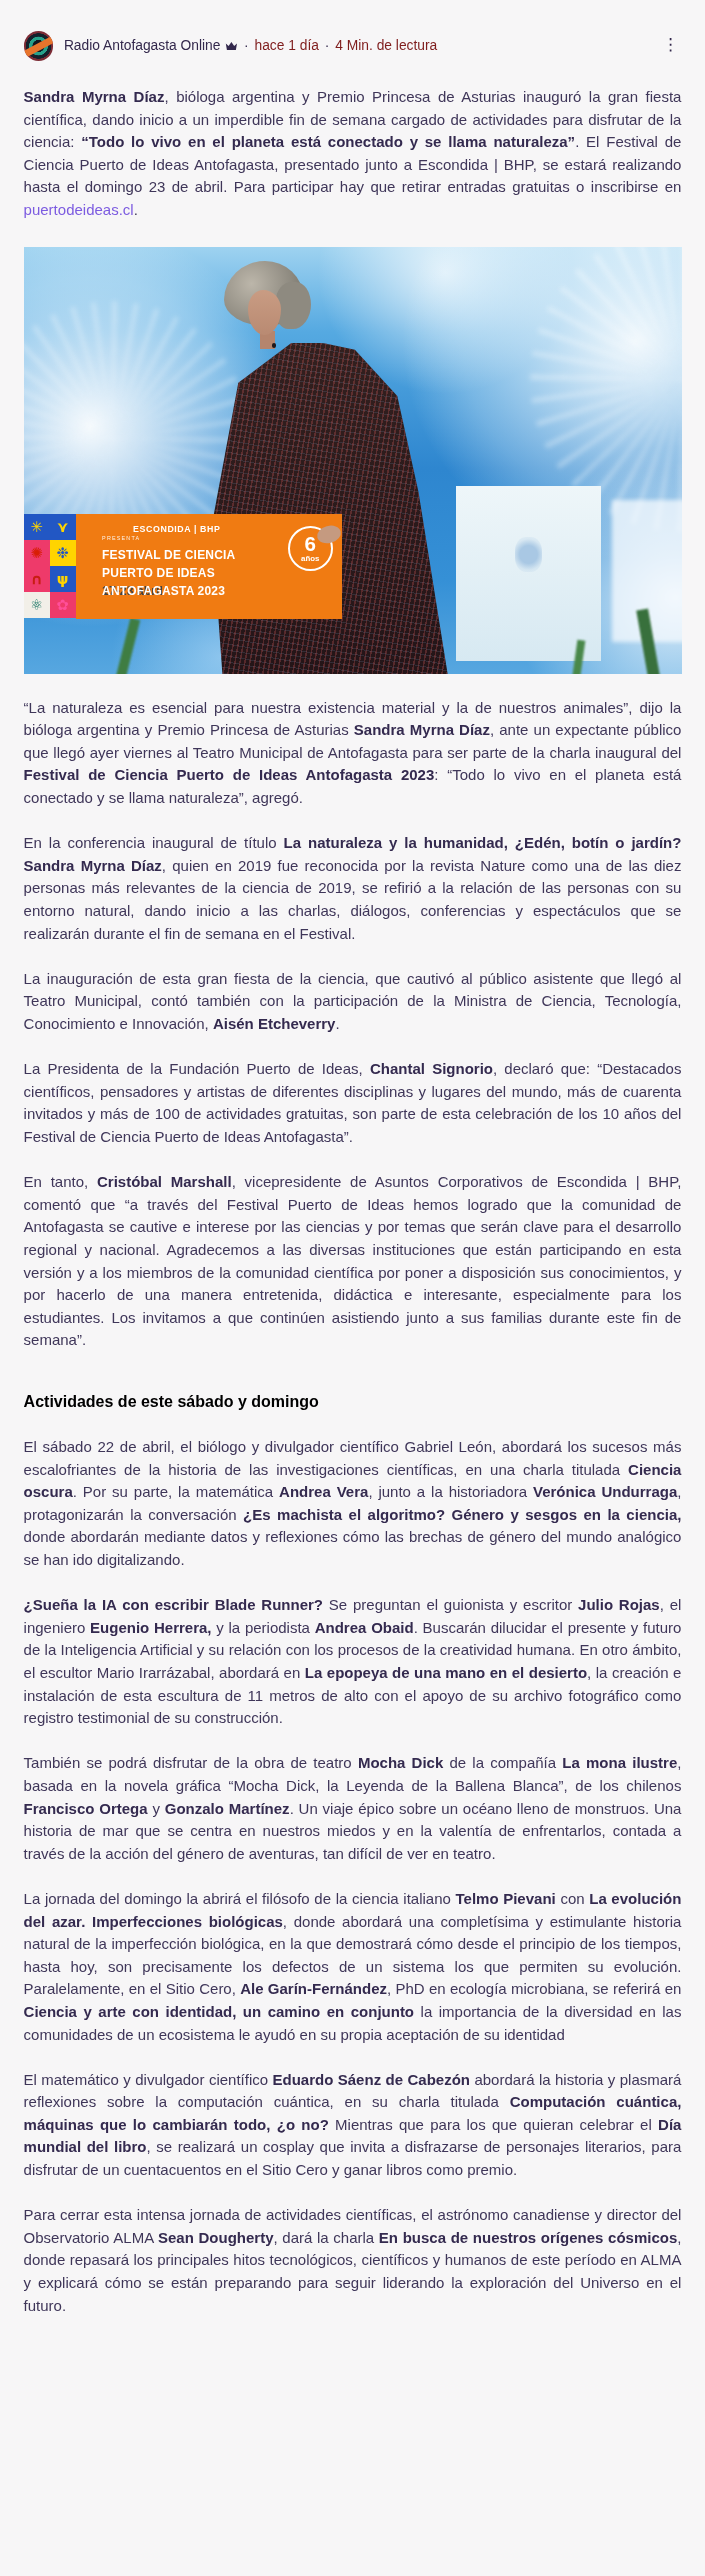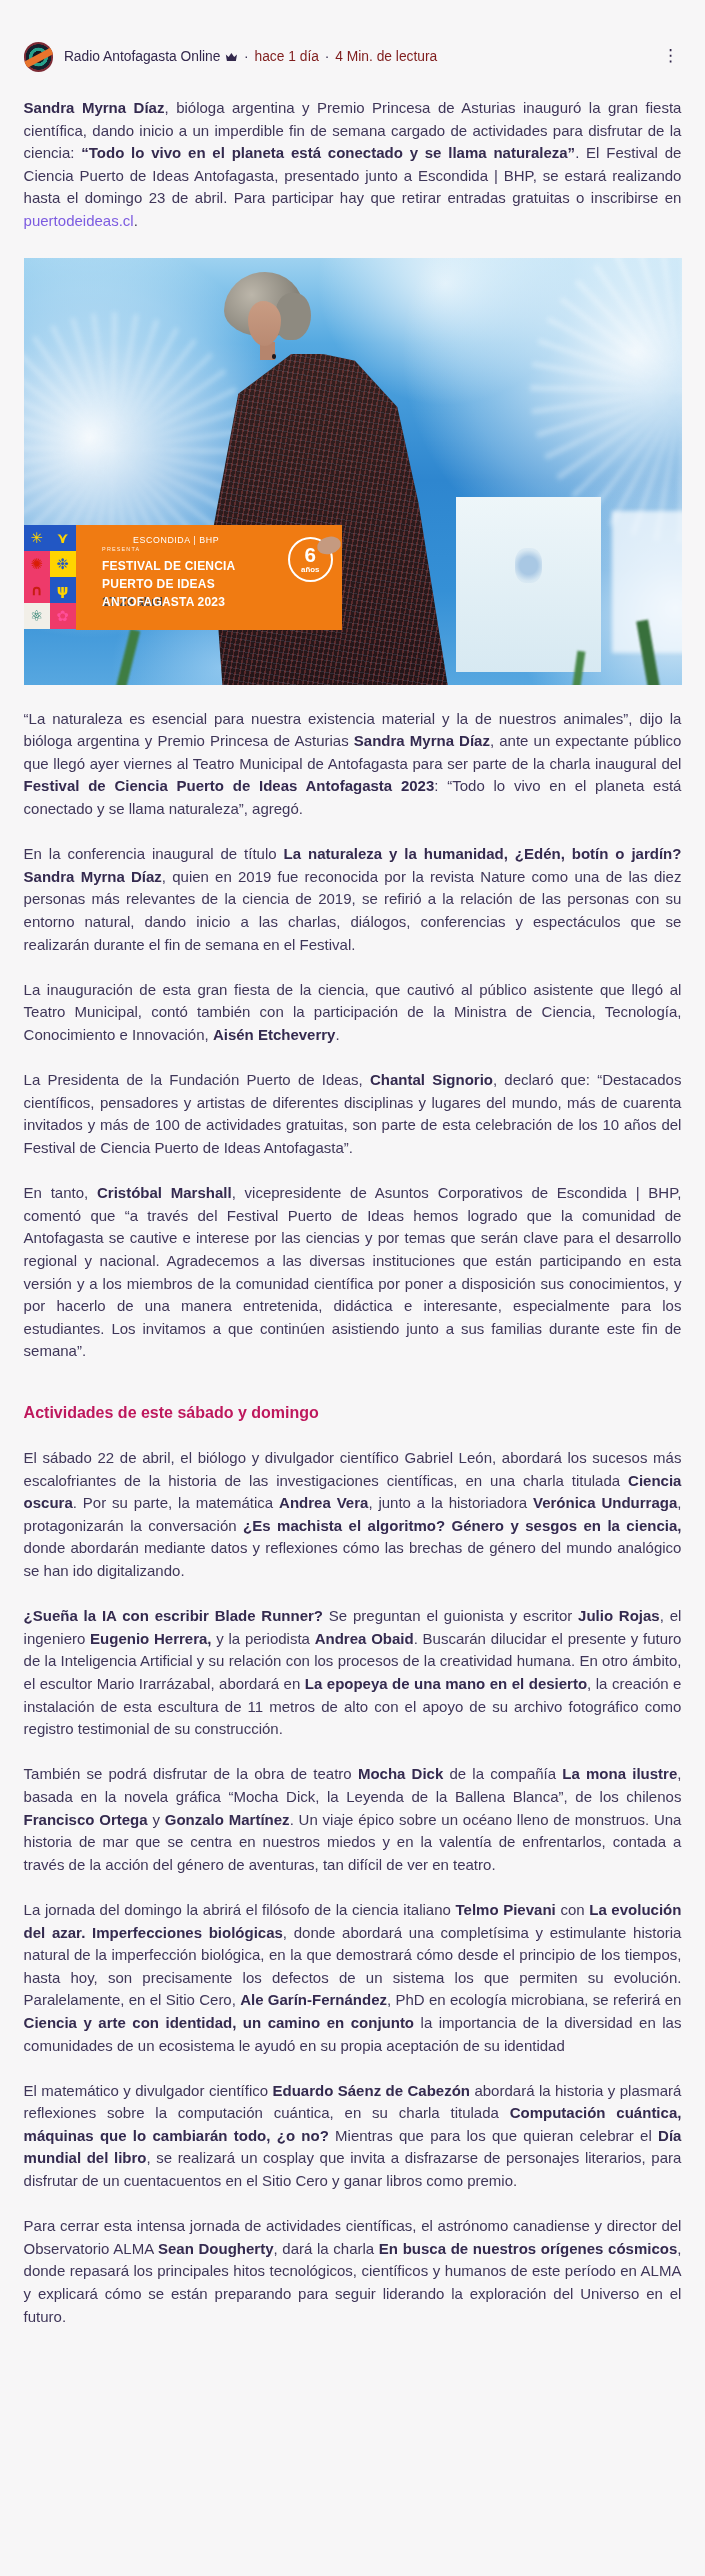--- a/index.html
+++ b/index.html
@@ -5,37 +5,37 @@
   html,body{margin:0;padding:0;}
   body{
     width:705px;height:2576px;overflow:hidden;position:relative;
     background:#f7f6f7;
     font-family:"Liberation Sans",sans-serif;
     color:#3f3659;
   }
   .wrap{padding:0 23.6px;}
 
   
-  .post-header{display:flex;align-items:center;padding-top:42px;font-size:13.8px;color:#33284c;}
+  .post-header{display:flex;align-items:center;padding-top:31px;font-size:13.8px;color:#33284c;}
   .avatar{width:29.5px;height:29.5px;border-radius:50%;position:relative;overflow:hidden;
     background:radial-gradient(circle at 50% 50%, #101622 0 28%, #27a08a 30% 44%, #15202c 46% 60%, #7c2b35 62% 78%, #1b2430 80%);
     flex:0 0 29.5px;}
   .avatar .stripe{position:absolute;left:-5.9px;top:11.8px;width:43px;height:6.9px;background:#e8742c;transform:rotate(-28deg);}
   .author-row{display:flex;align-items:center;gap:4.9px;margin-left:10.8px;}
   .crown{width:12.8px;height:10.8px;fill:#33284c;margin-top:1px;}
   .sep{margin:0 5.9px;color:#33284c;}
   .meta{color:#7f1d1d;}
   .more{margin-left:auto;font-size:16.7px;line-height:16.7px;color:#33284c;width:21.6px;text-align:center;cursor:pointer;letter-spacing:0;}
 
   
   h1{margin:33px 0 0;font-size:39px;line-height:1.11;font-weight:800;color:#2e2245;letter-spacing:-0.3px;}
   p{margin:22.6px 0 0;font-size:15px;line-height:22.6px;text-align:justify;}
   p.intro{margin-top:25.5px;}
   b{color:#342a4f;}
-  h2{margin:39px 0 0;font-size:16px;line-height:22.6px;font-weight:bold;color:#be185d;}
+  h2{margin:39px 0 0;font-size:16px;line-height:22.6px;font-weight:bold;color:#000000;}
   .lnk{color:#7c5be0;text-decoration:none;cursor:pointer;}
 
   
   figure.photo{margin:25.5px 0 0;width:658px;height:427px;position:relative;overflow:hidden;padding:0;
     background:
       radial-gradient(295px 295px at 10% 42%, rgba(255,255,255,.95), rgba(240,250,255,.35) 50%, rgba(255,255,255,0) 68%),
       radial-gradient(334px 314px at 93% 22%, rgba(255,255,255,.92), rgba(240,250,255,.30) 52%, rgba(255,255,255,0) 70%),
       radial-gradient(196px 187px at 64% 6%, rgba(255,255,255,.75), rgba(255,255,255,0) 65%),
       radial-gradient(236px 216px at 99% 82%, rgba(250,253,255,.9), rgba(255,255,255,0) 70%),
       radial-gradient(157px 147px at 30% 96%, rgba(190,225,250,.55), rgba(255,255,255,0) 70%),
@@ -67,21 +67,21 @@
       repeating-linear-gradient(10deg, rgba(120,150,190,.18) 0 1px, transparent 1px 5.9px),
       linear-gradient(#33201f,#241518);}
   .hand{left:293px;top:279px;width:23.6px;height:16.7px;background:#c59a80;border-radius:50%;transform:rotate(-15deg);z-index:5;}
 
   
   .fx-banner{left:0;top:267px;height:105px;display:flex;z-index:4;}
   .icon-grid{position:static;display:grid;grid-template-columns:26px 26px;grid-auto-rows:26px;}
   .icon-grid .sq{position:static;display:flex;align-items:center;justify-content:center;
     font-family:"DejaVu Sans",sans-serif;font-weight:bold;font-size:14.7px;line-height:1;}
   .orange{position:static;width:266px;background:#f07b12;color:#fff;padding:9.8px 0 0 26.5px;position:relative;}
-  .kicker{position:static;display:block;font-size:8.8px;font-weight:normal;letter-spacing:0.6px;padding-left:31px;}
+  .kicker{position:static;display:block;font-size:8.8px;font-weight:bold;letter-spacing:0.6px;padding-left:31px;}
   .presents{position:static;display:block;font-size:5.4px;letter-spacing:1.2px;margin-top:1px;opacity:.9;}
   .btitle{position:static;display:block;font-size:12px;line-height:18px;font-weight:800;letter-spacing:0.2px;margin-top:4.9px;width:192px;}
   .bdates{position:static;display:block;font-size:12.3px;font-weight:800;color:#404040;margin-top:2px;}
   .badge{right:8.8px;top:11.8px;width:45px;height:45px;border:2.9px solid #fff;border-radius:50%;text-align:center;color:#fff;}
   .badge .n{position:static;display:block;font-size:20.6px;font-weight:800;line-height:23.6px;margin-top:3.9px;}
   .badge .w{position:static;display:block;font-size:7.9px;font-weight:bold;line-height:7.9px;}
 </style>
 </head>
 <body>
 

